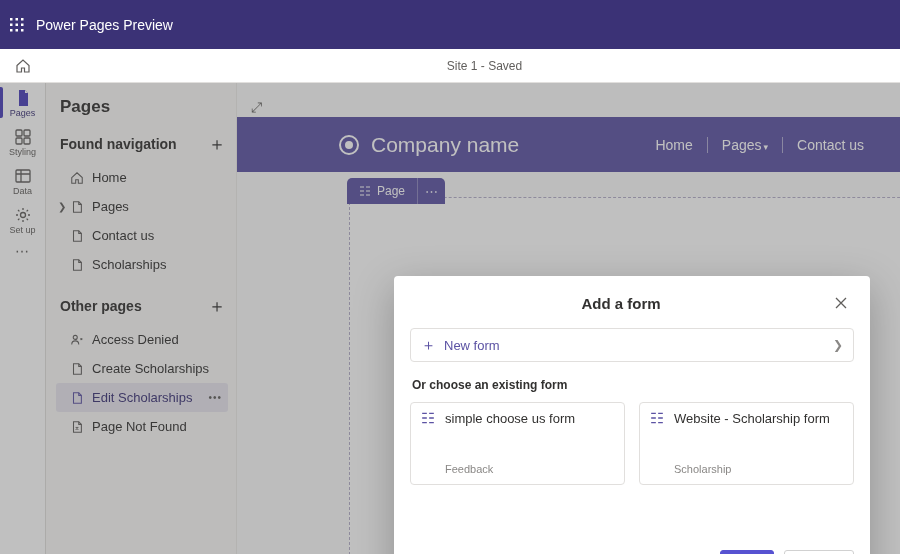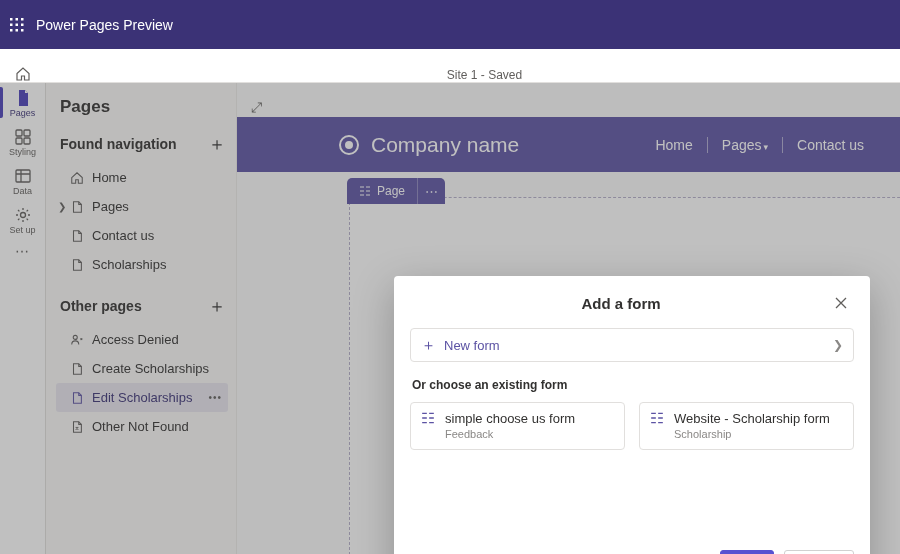--- a/index.html
+++ b/index.html
@@ -1,20 +1,20 @@
 <!DOCTYPE html>
 <html><head>
 <meta charset="utf-8">
 <style>
   * { box-sizing: border-box; }
   html, body { margin:0; padding:0; width:900px; height:554px; font-family: "Segoe UI", Arial, sans-serif; font-size:13px; color:#323130; overflow:hidden; background:#fff;}
   .titlebar { height:49px; background:#3B3276; color:#fff; display:flex; align-items:center; padding:0 10px; }
   .waffle { width:14px; height:14px; display:inline-block; margin-right:12px; }
   .titlebar span.title { font-size:14px; color:#fff; }
-  .topband { height:34px; border-bottom:1px solid #e1dfdd; display:flex; align-items:flex-end;gap:24px; }
+  .topband { height:34px; border-bottom:1px solid #e1dfdd; display:flex; align-items:center;gap:24px; }
   .topband .homeico { width:45px; display:flex; justify-content:center; }
   .topband .center { flex:1; text-align:center; color:#605e5c; font-size:12px; }
 
   .main { height:calc(554px - 33px - 34px); display:flex; position:relative;}
   .navrail { width:46px; border-right:1px solid #e1dfdd; background:#fff; display:flex; flex-direction:column; align-items:center; }
   .navitem { width:46px; display:flex; flex-direction:column; align-items:center; justify-content:center; font-size:9px; color:#605e5c; padding:6px 0 4px; cursor:pointer; position:relative;}
   .navitem.active { color:#3B3276; }
   .navitem.active::before { content:""; position:absolute; left:0; top:4px; bottom:4px; width:3px; background:#4a3fba; border-radius:0 2px 2px 0;}
   .navitem svg { width:18px; height:18px; margin-bottom:1px; }
   .navmore { margin-top:4px; font-size:14px; letter-spacing:1px; color:#605e5c; cursor:pointer;}
@@ -57,21 +57,21 @@
   .dlgbody { padding:4px 16px 0; flex:1;}
   .newformrow { border:1px solid #e1dfdd; border-radius:4px; height:34px; display:flex; align-items:center; padding:0 10px; cursor:pointer;}
   .newformrow .plus { color:#5b52a3; font-size:15px; margin-right:8px; }
   .newformrow .lbl { color:#5b52a3; font-size:13px; }
   .newformrow .arrow { margin-left:auto; color:#8a8886; font-size:12px;}
   .existing { font-size:12px; font-weight:600; margin:16px 0 10px 2px;}
   .cards { display:flex; gap:14px; }
   .card { flex:1; border:1px solid #e1dfdd; border-radius:4px; padding:8px 10px; display:flex; gap:10px; cursor:pointer; }
   .cardico { color:#5b52a3; }
   .card .t { font-size:13px; line-height:16px;}
-  .card .s { font-size:11px; color:#8a8886; line-height:14px;}
+  .card .s { font-size:11px; color:#8a8886; line-height:14px;margin-top:35px;}
   .dlgfoot { padding:10px 16px 14px; display:flex; justify-content:flex-end; gap:10px;}
   .btn { height:30px; min-width:54px; padding:0 14px; border-radius:3px; font-size:13px; display:flex; align-items:center; justify-content:center; cursor:pointer; border:1px solid #d1d1d1; background:#fff;}
   .btn.primary { background:#5752d1; border-color:#5752d1; color:#fff; font-weight:600;}
 
   svg { pointer-events:none; }
 </style>
 </head>
 <body>
 
 <div class="titlebar">
@@ -206,21 +206,21 @@
         </svg>
       <span>Edit Scholarships</span>
       <span class="more">•••</span>
     </div>
     <div class="treeitem">
       <svg class="tico" viewBox="0 0 16 16" fill="none" stroke="#605e5c" stroke-width="1.2">
           <path d="M4 2h6l3 3v9H4z"></path>
           <path d="M10 2v3h3"></path>
           <path d="M6.5 8l3 3m0-3-3 3"></path>
         </svg>
-      <span>Other Not Found</span>
+      <span>Page Not Found</span>
     </div>
   </div>
 
   <div class="canvas">
     <span class="expand">⤢</span>
     <div class="siteheader">
       <div class="logo">
         <span class="logocircle"></span>
         <span>Company name</span>
       </div>

